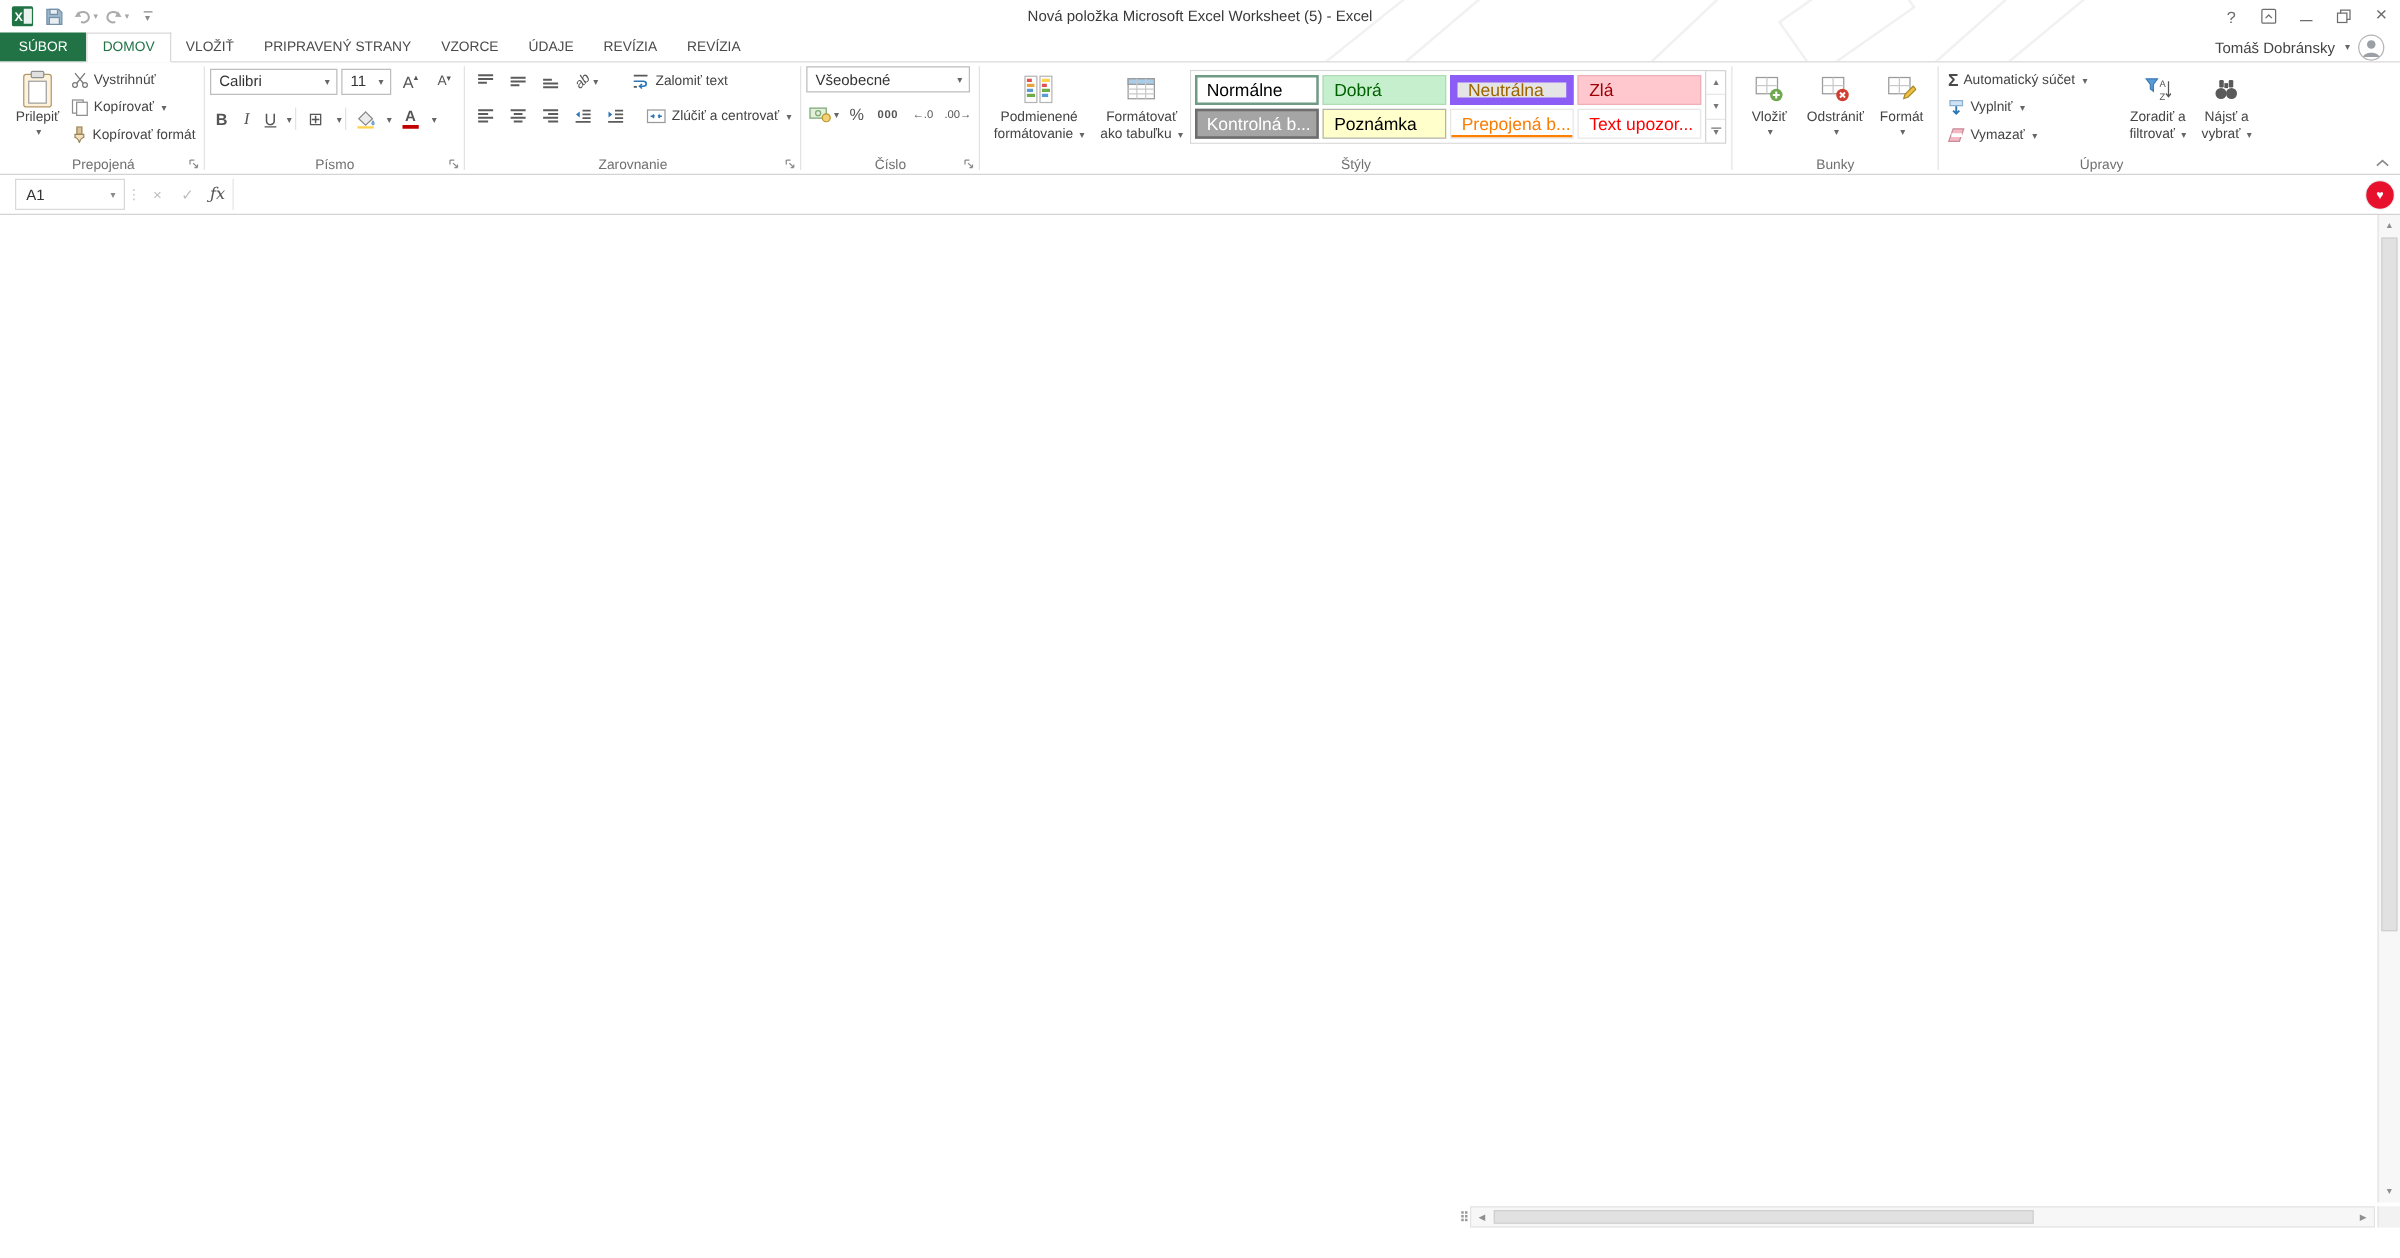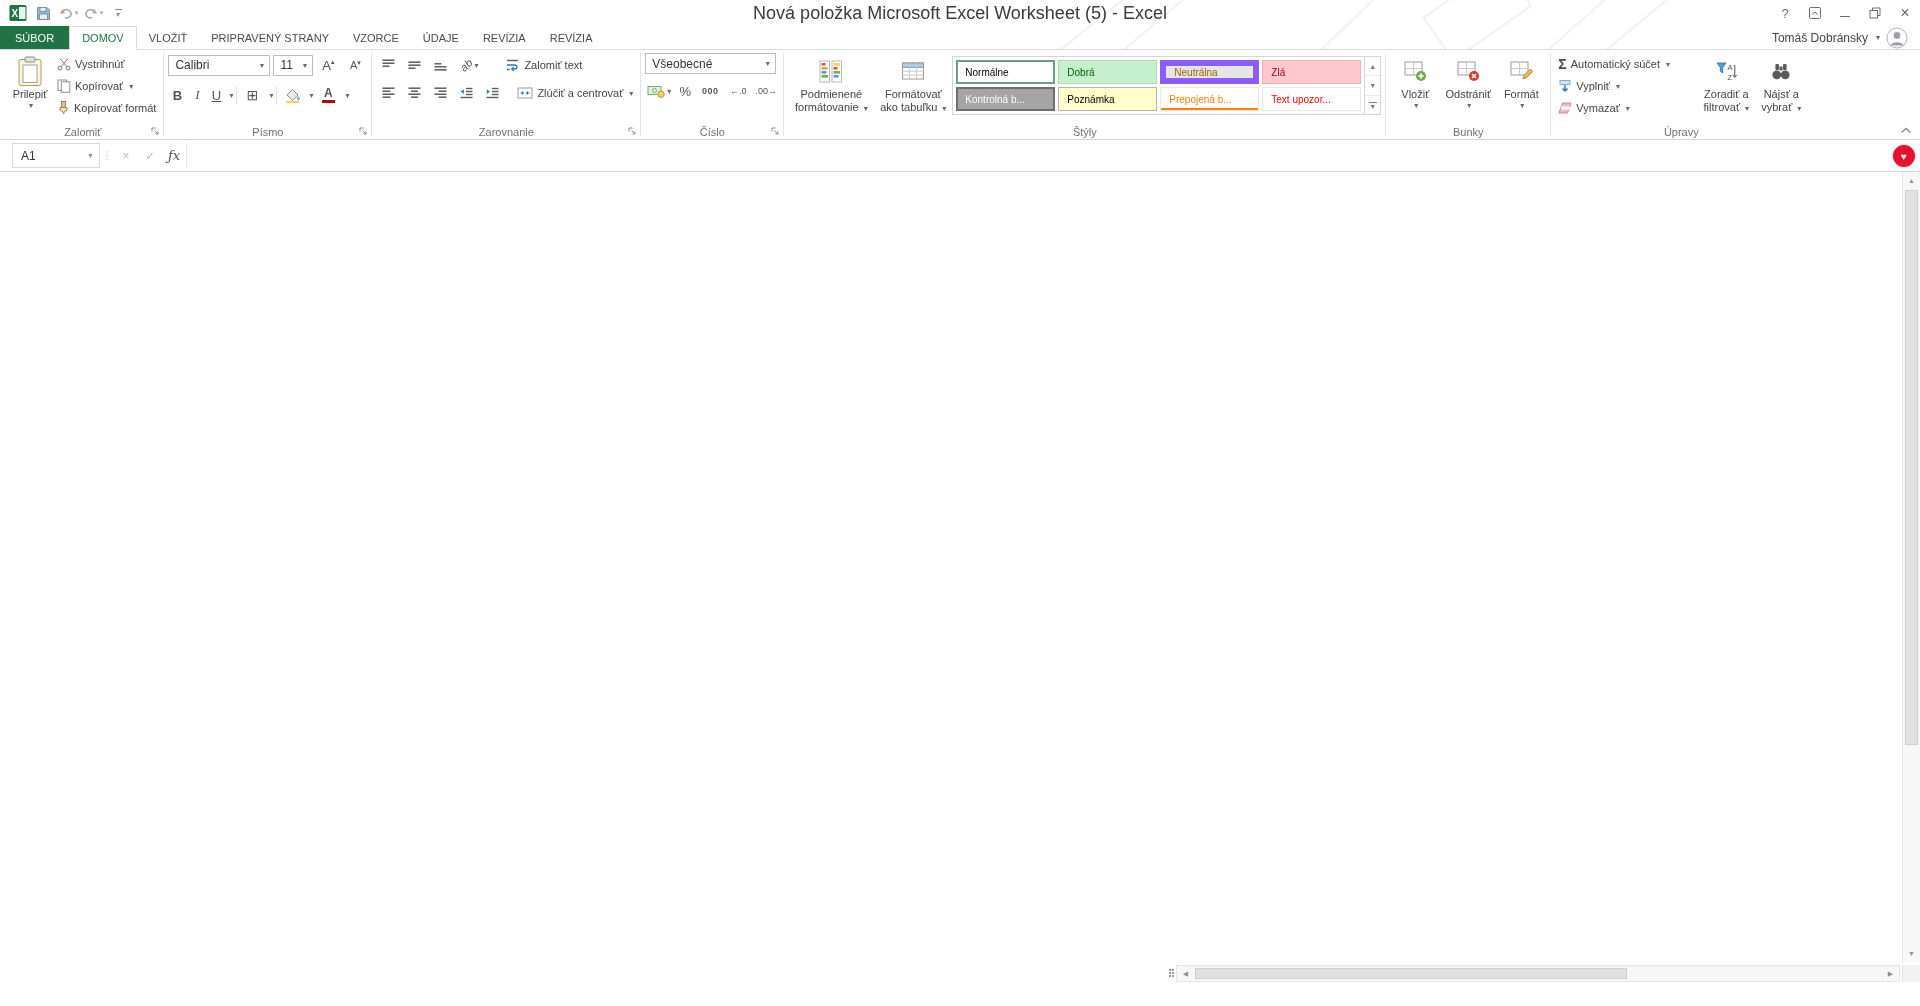--- a/index.html
+++ b/index.html
@@ -9,21 +9,21 @@
 
   
   .chrome { position:absolute; top:0; left:0; right:0; height:50px; background:#fff; }
   .deco { position:absolute; top:0; right:150px; z-index:0; pointer-events:none; }
   .titlebar { position:relative; z-index:1; height:26px; display:flex; align-items:center; }
   .qat { display:flex; align-items:center; gap:1px; padding-left:6px; }
   .qat-btn { height:24px; min-width:24px; display:flex; align-items:center; justify-content:center; gap:1px; }
   .mini-dd { font-size:7px; color:#a6a6a6; }
   .stack { display:flex; flex-direction:column; align-items:center; font-size:8px; color:#8a8a8a; line-height:4px; }
   .stack .bar { width:7px; height:1px; background:#8a8a8a; margin-bottom:3px; display:block; }
-  .title-text { position:absolute; left:50%; transform:translateX(-50%); font-size:18px; color:#3a3a3a; white-space:nowrap; }
+  .title-text { position:absolute; left:50%; transform:translateX(-50%); font-size:12px; color:#3a3a3a; white-space:nowrap; }
   .win-controls { margin-left:auto; display:flex; height:26px; }
   .win-btn { width:30px; height:26px; display:flex; align-items:center; justify-content:center; color:#6d6d6d; font-size:13px; }
   .win-btn.close { font-size:16px; }
   .min-bar { width:10px; height:1px; background:#6d6d6d; margin-top:6px; }
 
   .tabrow { position:relative; z-index:1; height:24px; display:flex; align-items:stretch; border-bottom:1px solid #d9d9d9; }
   .tab { padding:0 12px; display:flex; align-items:center; font-size:11px; color:#4a4a4a; }
   .tab.file { background:#217346; color:#fff; padding:0 15px; }
   .tab.active { background:#fff; color:#217346; border:1px solid #d9d9d9; border-bottom:1px solid #fff; margin-bottom:-1px; }
   .account { margin-left:auto; display:flex; align-items:center; gap:6px; padding-right:12px; font-size:12px; color:#444; }
@@ -55,21 +55,21 @@
   .borders-glyph { font-size:14px; color:#555; line-height:1; }
   .orient { display:inline-block; transform:rotate(-45deg); font-style:italic; font-size:11px; color:#555; }
   .alrow { display:flex; align-items:center; gap:2px; height:24px; }
   .pct { font-size:13px; color:#555; }
   .thou { font-size:9px; font-weight:bold; color:#555; letter-spacing:.5px; }
   .decg { font-size:9px; color:#555; white-space:nowrap; }
 
   
   .sgal-wrap { display:flex; border:1px solid #d4d4d4; margin-top:3px; }
   .sgal { display:grid; grid-template-columns:repeat(4, 99px); grid-auto-rows:24px; gap:3px; padding:3px; background:#fff; }
-  .gcell { height:24px; display:flex; align-items:center; padding:0 8px; font-size:10px; background:#fff;
+  .gcell { height:24px; display:flex; align-items:center; padding:0 8px; font-size:14px; background:#fff;
            border:1px solid #e7e7e7; white-space:nowrap; overflow:hidden; color:#222; }
   .sgal-scroll { width:16px; border-left:1px solid #d4d4d4; display:flex; flex-direction:column; }
   .sgal-scroll .sbtn2 { flex:1; display:flex; align-items:center; justify-content:center; font-size:7px; color:#777; border-bottom:1px solid #e7e7e7; }
   .sgal-scroll .sbtn2:last-child { border-bottom:none; flex-direction:column; line-height:3px; }
   .morebar { width:8px; height:1px; background:#777; margin-bottom:2px; display:block; }
 
   .sigma { font-size:14px; color:#4a4a4a; font-weight:bold; }
 
   
   .fbar { position:absolute; top:140px; left:0; right:0; height:32px; background:#fff;
@@ -242,21 +242,21 @@
           <span class="dd">▾</span>
         </div>
         <div class="sbtn">
           <svg width="13" height="14" viewBox="0 0 13 14">
               <rect x="4.5" y="0.5" width="4" height="6" fill="#d9c49a" stroke="#9c8455"></rect>
               <path d="M3 6.5 H10 V9 C7 9.5 6.8 13 6.5 13 C6.2 13 6 9.5 3 9 Z" fill="#f0e2c0" stroke="#9c8455"></path>
             </svg>
           <span>Kopírovať formát</span>
         </div>
       </div>
-      <div class="glabel">Zalomiť</div>
+      <div class="glabel">Prepojená</div>
       <span class="launcher">
         <svg width="10" height="10" viewBox="0 0 10 10" fill="none" stroke="#8a8a8a">
             <path d="M2 2 H5.5 M2 2 V5.5"></path>
             <path d="M4.5 4.5 L8 8 M8 8 H5.5 M8 8 V5.5"></path>
           </svg>
       </span>
     </div>
     <div class="gsep"></div>
 
     <div class="rgroup">

